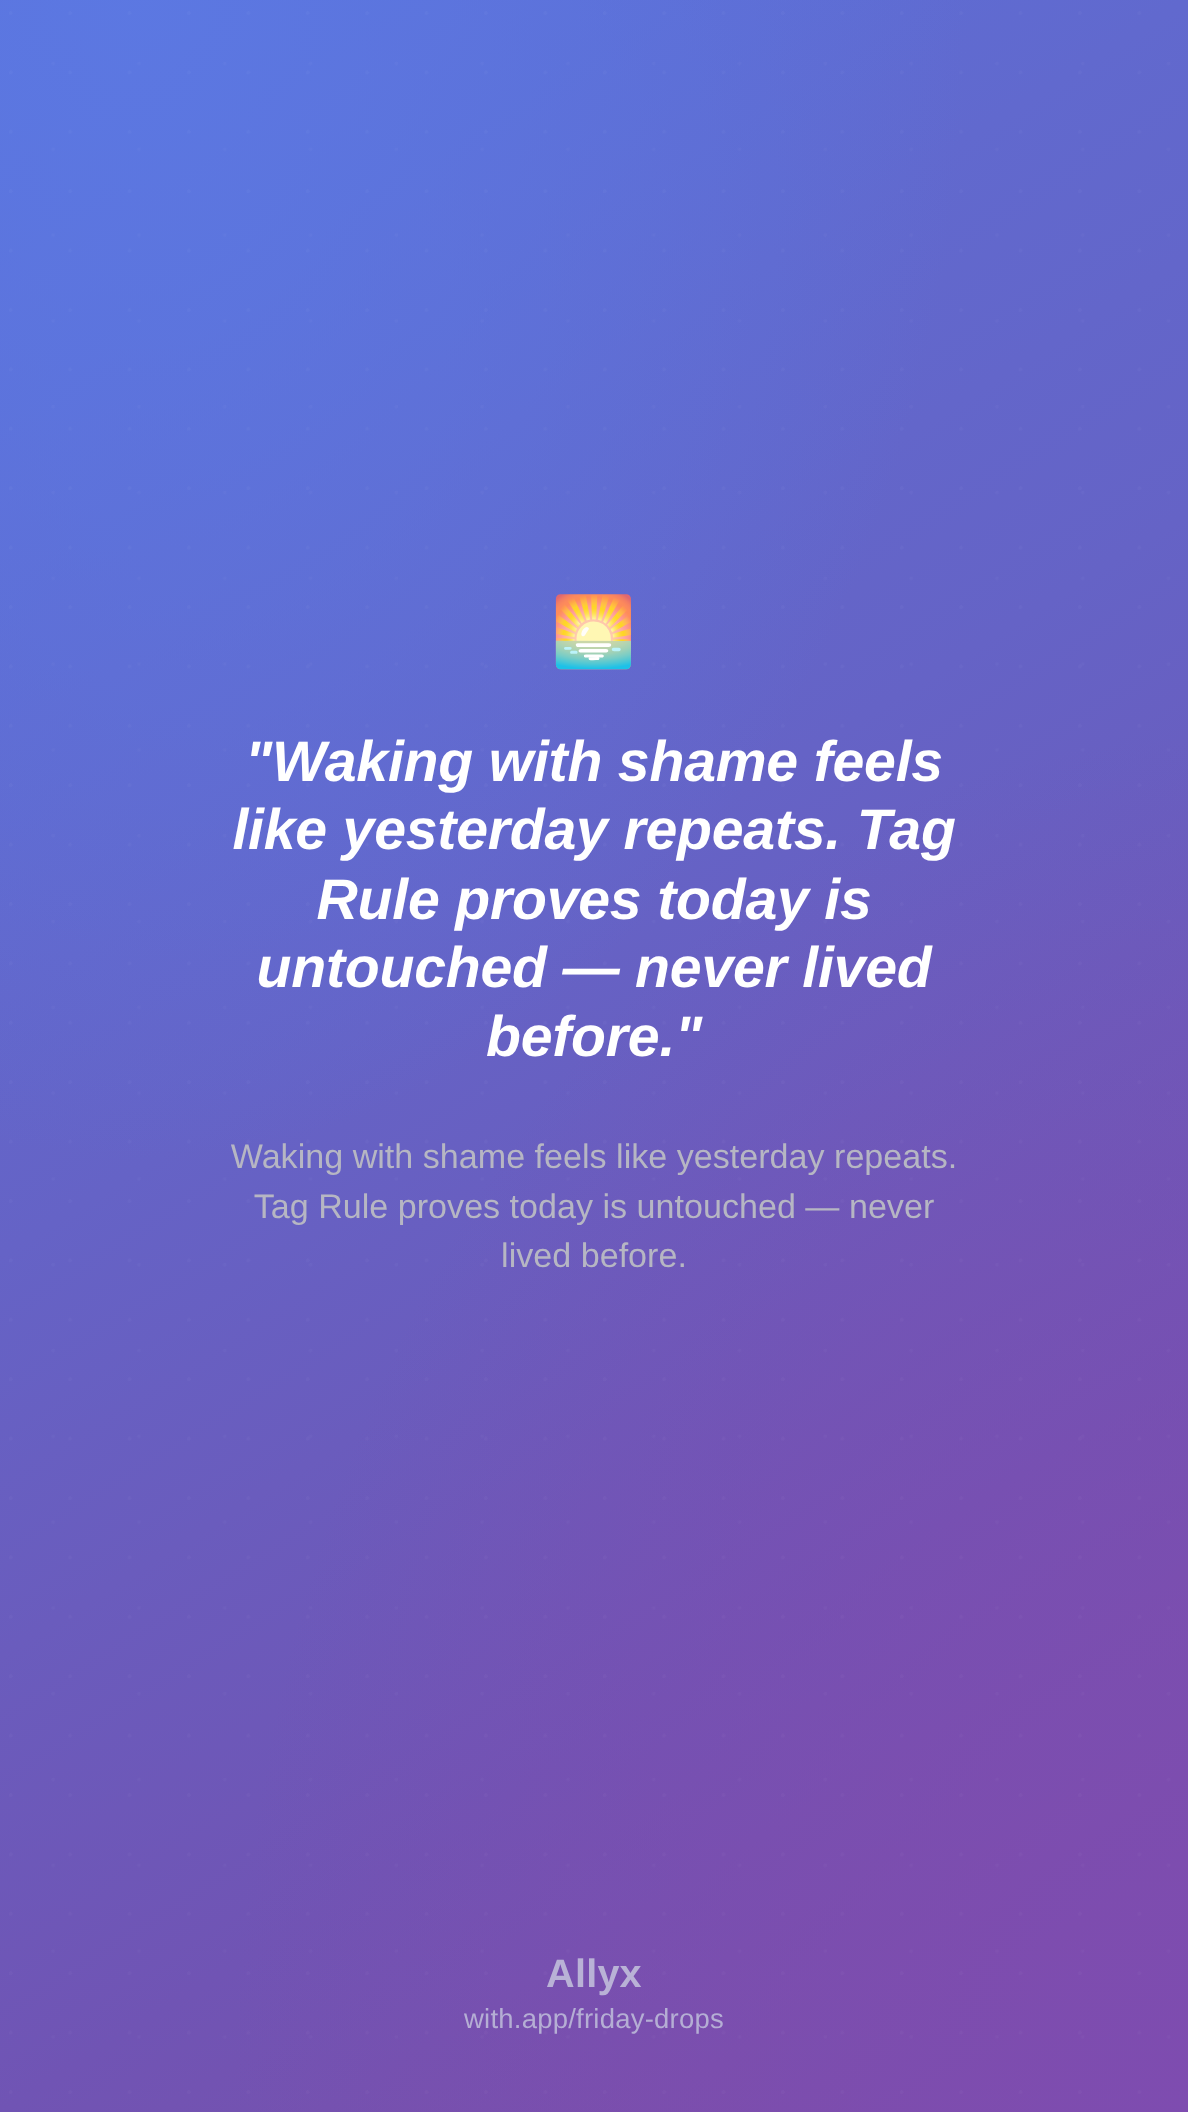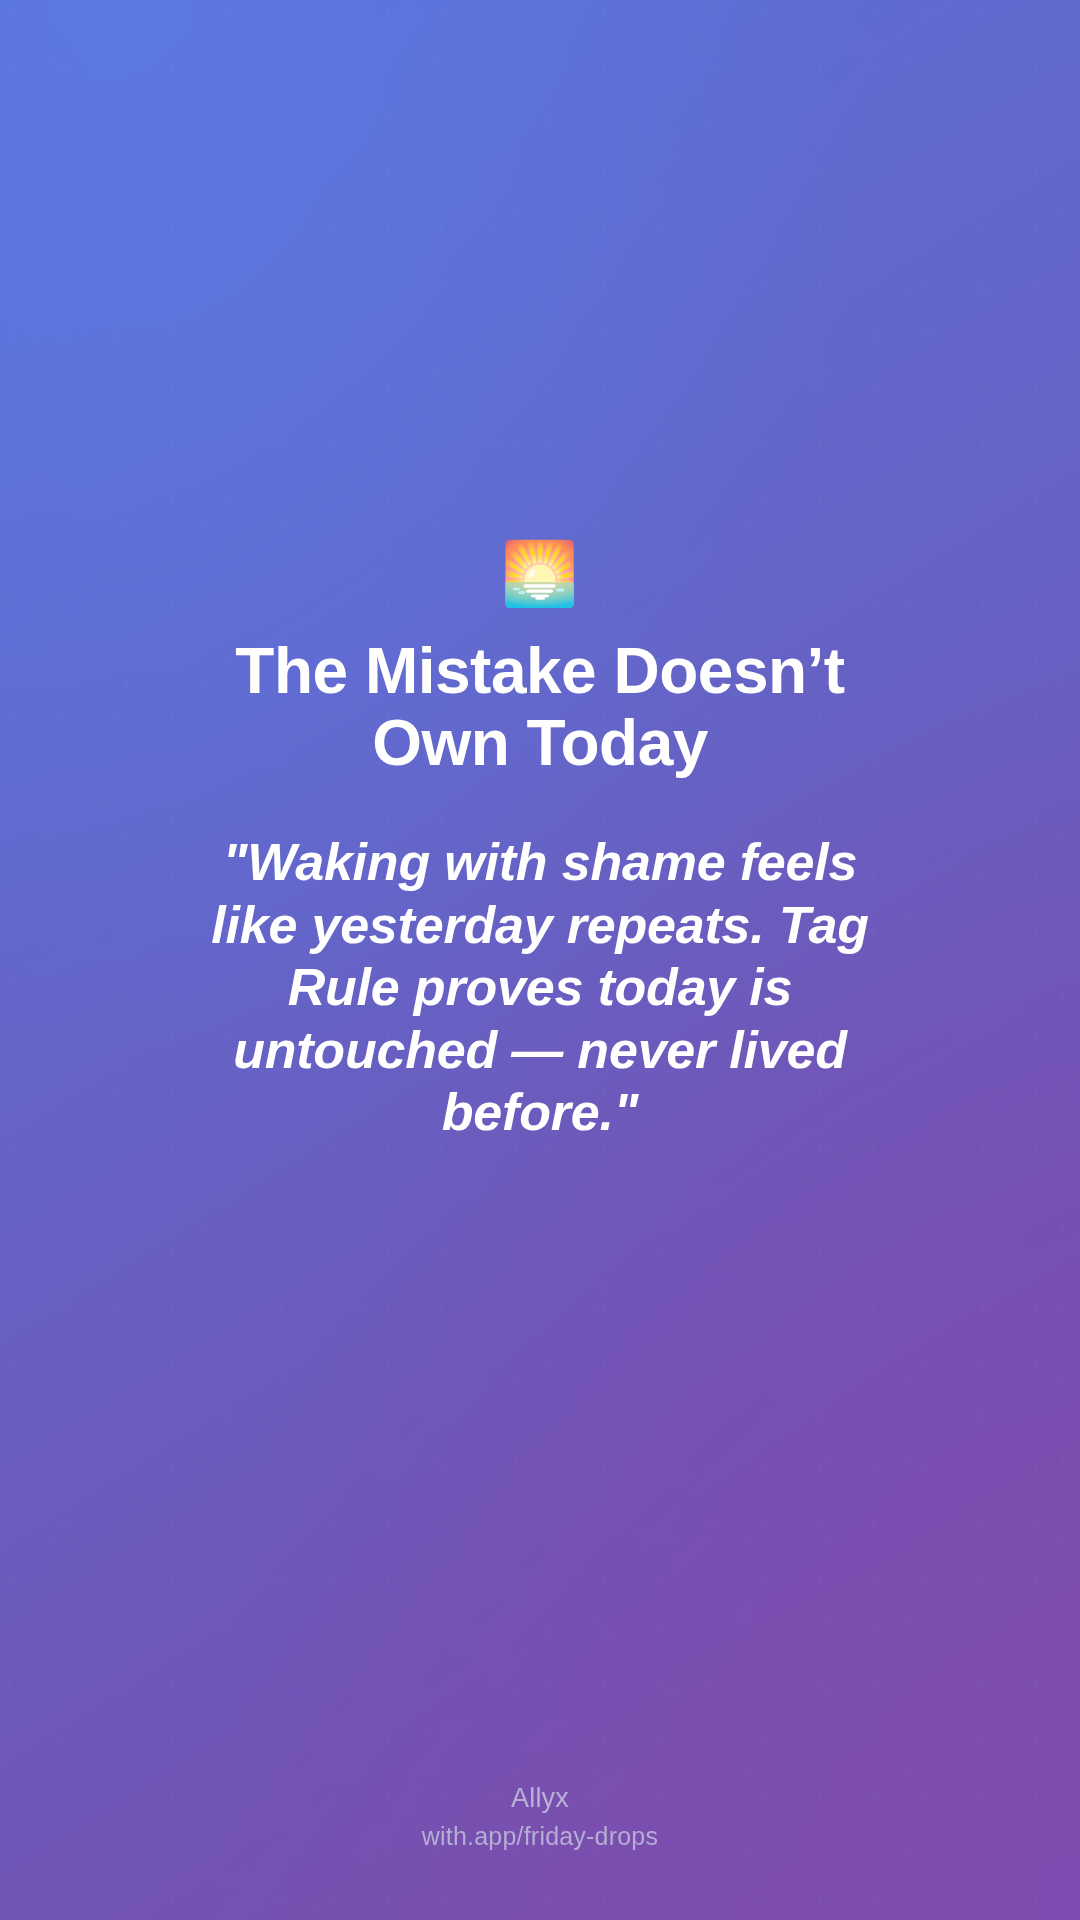--- a/index.html
+++ b/index.html
@@ -106,23 +106,23 @@
     right: 0;
     bottom: 68px;
     display: flex;
     flex-direction: column;
     align-items: center;
     text-align: center;
     z-index: 2;
   }
 
   .footer-brand {
-    font-size: 27px;
+    font-size: 36px;
     line-height: 1.25;
-    font-weight: 400;
+    font-weight: 700;
     color: #b9b2d6;
     letter-spacing: 0.2px;
   }
 
   .footer-url {
     margin-top: 5px;
     font-size: 25px;
     line-height: 1.25;
     font-weight: 400;
     color: #b5aed4;
@@ -133,24 +133,24 @@
 <body>
 
 <div class="poster">
 
   <div class="stage">
 
     <div class="content">
 
       <div class="emoji-badge">🌅</div>
 
-      <h1 class="headline">The Mistake Doesn’t Own Today</h1>
 
       <blockquote class="quote">"Waking with shame feels like yesterday repeats. Tag Rule proves today is untouched — never lived before."</blockquote>
 
+      <p class="body-copy">Waking with shame feels like yesterday repeats. Tag Rule proves today is untouched — never lived before.</p>
 
     </div>
 
   </div>
 
   <div class="footer">
     <div class="footer-brand">Allyx</div>
     <div class="footer-url">with.app/friday-drops</div>
   </div>
 

